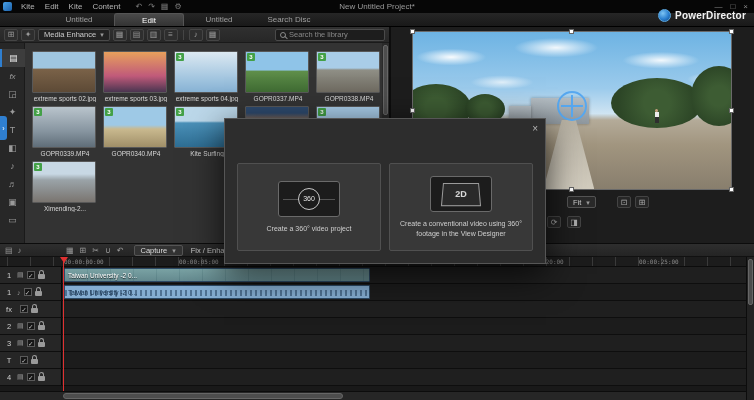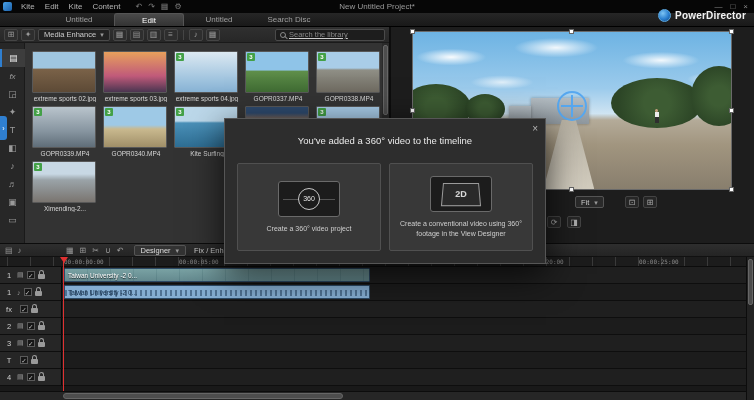--- a/index.html
+++ b/index.html
@@ -30,21 +30,21 @@
   #brand .blogo { width:13px; height:13px; border-radius:50%; background:radial-gradient(circle at 35% 30%, #7cc4f4, #2a7fd0 55%, #14477e); border:1px solid #5aa7e0; }
   #brand .bname { font-size:10px; font-weight:bold; color:#f2f2f2; letter-spacing:.2px; }
 
   
   #library { position:absolute; top:27px; left:0; width:389px; height:216px; background:#333; }
   #lib-toolbar { position:absolute; top:0; left:0; right:0; height:16px; background:linear-gradient(#303030,#272727); display:flex; align-items:center; gap:3px; padding:0 4px; border-bottom:1px solid #1a1a1a; }
   .tbtn { min-width:14px; height:12px; display:flex; align-items:center; justify-content:center; background:#2e2e2e; border:1px solid #454545; border-radius:2px; font-size:8px; color:#aaa; cursor:pointer; }
   #dd-media { display:flex; align-items:center; gap:4px; height:12px; background:#222; border:1px solid #4a4a4a; border-radius:2px; padding:0 5px; font-size:7.5px; color:#ccc; cursor:pointer; }
   .caret::after { content:"▾"; font-size:7px; color:#999; }
   .tsep { width:1px; height:10px; background:#454545; margin:0 2px; }
-  #search { margin-left:auto; display:flex; align-items:center; gap:3px; width:110px; height:12px; background:#1d1d1d; border:1px solid #4a4a4a; border-radius:2px; padding:0 4px;text-decoration:underline; }
+  #search { margin-left:auto; display:flex; align-items:center; gap:3px; width:110px; height:12px; background:#1d1d1d; border:1px solid #4a4a4a; border-radius:2px; padding:0 4px; }
   #search input { flex:1; background:transparent; border:none; outline:none; color:#bbb; font-size:7.5px; font-family:"Liberation Sans",sans-serif; width:80px; }
   #search input::placeholder { color:#888; }
   .mag { width:6px; height:6px; border:1px solid #888; border-radius:50%; position:relative; flex:none; }
   .mag::after { content:""; position:absolute; width:4px; height:1px; background:#888; right:-3px; bottom:-1px; transform:rotate(45deg); }
 
   #rooms { position:absolute; top:16px; left:0; width:25px; bottom:0; background:#272727; border-right:1px solid #1a1a1a; padding-top:6px; }
   .room { width:25px; height:18px; display:flex; align-items:center; justify-content:center; font-size:9px; color:#9a9a9a; cursor:pointer; font-style:normal; }
   .room.active { background:#3d3d3d; border-left:2px solid #2f7fd0; color:#e8e8e8; }
   .room .fx { font-style:italic; font-size:8px; }
 
@@ -90,21 +90,21 @@
   .person { position:absolute; left:76%; top:51%; width:4px; height:11px; background:linear-gradient(#ececec 45%,#2f2f2f 45%); }
   .person::before { content:""; position:absolute; top:-3px; left:.5px; width:3px; height:3px; border-radius:50%; background:#c9a07f; }
   #crosshair { position:absolute; left:50%; top:47%; width:30px; height:30px; margin:-15px 0 0 -15px; border:2px solid #57a8f0; border-radius:50%; cursor:move; }
   #crosshair::before { content:""; position:absolute; left:50%; top:2px; bottom:2px; width:2px; margin-left:-1px; background:#57a8f0; }
   #crosshair::after { content:""; position:absolute; top:50%; left:2px; right:2px; height:2px; margin-top:-1px; background:#57a8f0; }
   .handle { position:absolute; width:5px; height:5px; background:#fff; border:1px solid #666; z-index:3; }
   .h-tl{left:-3px;top:-3px}.h-tc{left:50%;top:-3px;margin-left:-3px}.h-tr{right:-3px;top:-3px}
   .h-ml{left:-3px;top:50%;margin-top:-3px}.h-mr{right:-3px;top:50%;margin-top:-3px}
   .h-bl{left:-3px;bottom:-3px}.h-bc{left:50%;bottom:-3px;margin-left:-3px}.h-br{right:-3px;bottom:-3px}
 
-  #pv-row1 { position:absolute; left:16px; right:0; top:167px; height:16px; display:flex; align-items:center;text-align:center; }
+  #pv-row1 { position:absolute; left:8px; right:0; top:167px; height:16px; display:flex; align-items:center;text-align:center; }
   #fit-dd { position:absolute; left:168px; display:flex; align-items:center; gap:5px; height:12px; background:#2a2a2a; border:1px solid #555; border-radius:2px; padding:0 5px; font-size:7.5px; color:#ccc; cursor:pointer; }
   .pvbtn { position:absolute; width:14px; height:12px; display:flex; align-items:center; justify-content:center; font-size:8px; color:#aaa; background:#262626; border:1px solid #444; border-radius:2px; cursor:pointer; }
   #pv-ic1{left:218px;} #pv-ic2{left:236px;}
   #pv-row2 { position:absolute; left:0; right:0; top:186px; height:20px; }
   #transport { position:absolute; left:24px; top:2px; display:flex; gap:4px; }
   #transport .pbtn { width:18px; height:14px; display:flex; align-items:center; justify-content:center; background:linear-gradient(#3a3a3a,#262626); border:1px solid #4d4d4d; border-radius:2px; color:#ccc; font-size:6.5px; cursor:pointer; }
   #pv-ic3{left:156px;top:3px;} #pv-ic4{left:176px;top:3px;}
 
   
   #tl-toolbar { position:absolute; top:243px; left:0; width:754px; height:14px; background:linear-gradient(#2e2e2e,#242424); border-top:1px solid #0c0c0c; border-bottom:1px solid #111; display:flex; align-items:center; }
@@ -393,21 +393,21 @@
     <span class="tlico">♪</span>
   </div>
   <div id="tl-mid">
     <span class="tlico">▦</span>
     <span class="tlico">⊞</span>
     <span class="tlico">✂</span>
     <span class="tlico">∪</span>
     <span class="tlico">↶</span>
   </div>
   <div id="designer">
-    <span>Designer</span>
+    <span>Capture</span>
     <span class="caret"></span>
   </div>
   <div id="fixbtn">Fix / Enhance</div>
 </div>
 
 <div id="ruler">
   <span class="rlabel" style="left:64px">00:00:00:00</span>
   <span class="rlabel" style="left:179px">00:00:05:00</span>
   <span class="rlabel" style="left:294px">00:00:10:00</span>
   <span class="rlabel" style="left:409px">00:00:15:00</span>
@@ -493,21 +493,20 @@
 
 <div id="hscroll">
     <div class="handle"></div>
   </div>
 <div id="vscroll">
     <div class="handle"></div>
   </div>
 
 <div id="modal">
   <span id="modal-close">×</span>
-  <div id="modal-title">You've added a 360° video to the timeline</div>
   <div id="opts">
     <div class="opt">
       <div class="oicon360">
         <div class="circ360">360</div>
       </div>
       <div class="ocap">Create a 360° video project</div>
     </div>
     <div class="opt">
       <div class="oicon2d">
         <div class="screen2d">2D</div>

